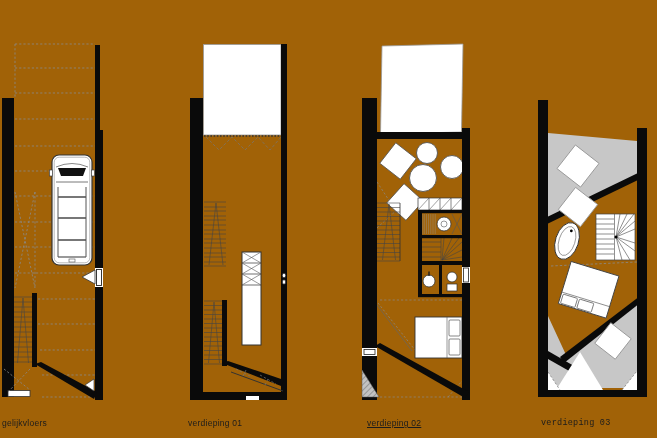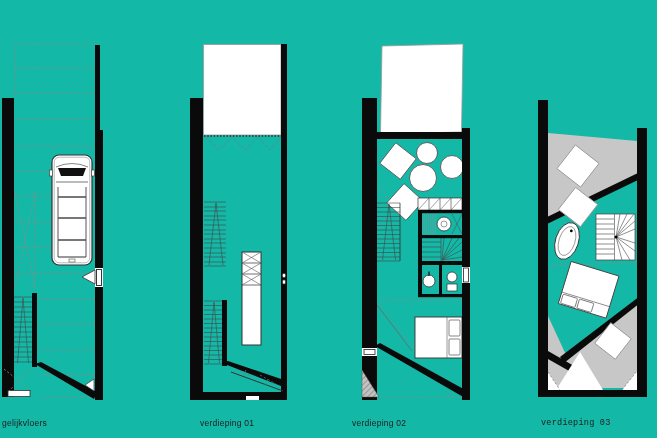--- a/index.html
+++ b/index.html
@@ -1,34 +1,34 @@
 <!DOCTYPE html>
 <html><head>
 <meta charset="utf-8">
 <style>
   html,body{margin:0;padding:0;background:#ffffff;}
   .sheet{
     position:relative;
     width:657px;height:438px;
-    background:#14b8a6;
+    background:#a16207;
     font-family:"Liberation Sans", sans-serif;
     overflow:hidden;
   }
   .sheet svg{position:absolute;left:0;top:0;}
   .plan-label{
     position:absolute;
     top:418px;
     font-size:8.5px;
     letter-spacing:.25px;
     color:#1c1c1c;
     white-space:nowrap;
   }
   .lbl-0{left:2px;}
-  .lbl-1{left:200px;}
-  .lbl-2{left:352px;}
+  .lbl-1{left:188px;}
+  .lbl-2{left:367px;text-decoration:underline;}
   .lbl-3{left:541px;font-family:Liberation Mono, monospace;}
 </style>
 </head>
 <body>
 
 <div class="sheet">
 
 <svg width="657" height="438" viewBox="0 0 657 438">
   <defs>
     <pattern id="hatch" width="4" height="4" patternUnits="userSpaceOnUse" patternTransform="rotate(45)">

